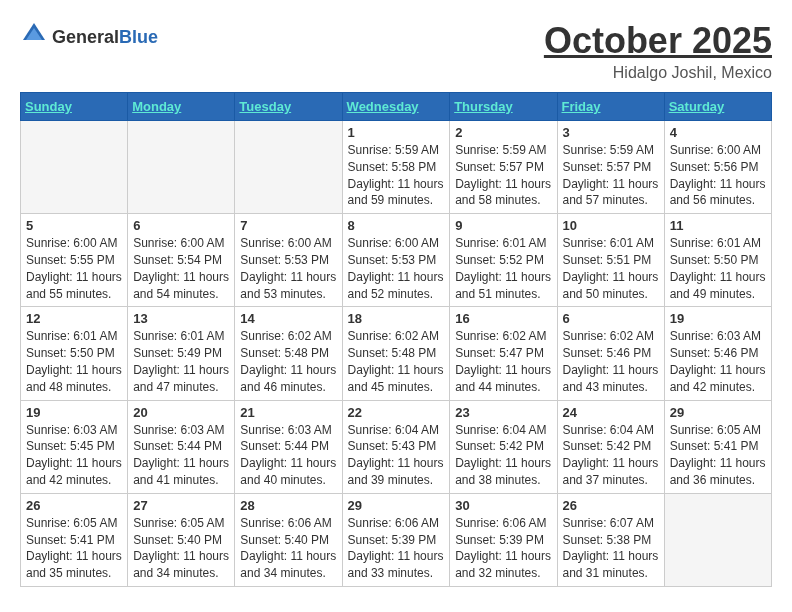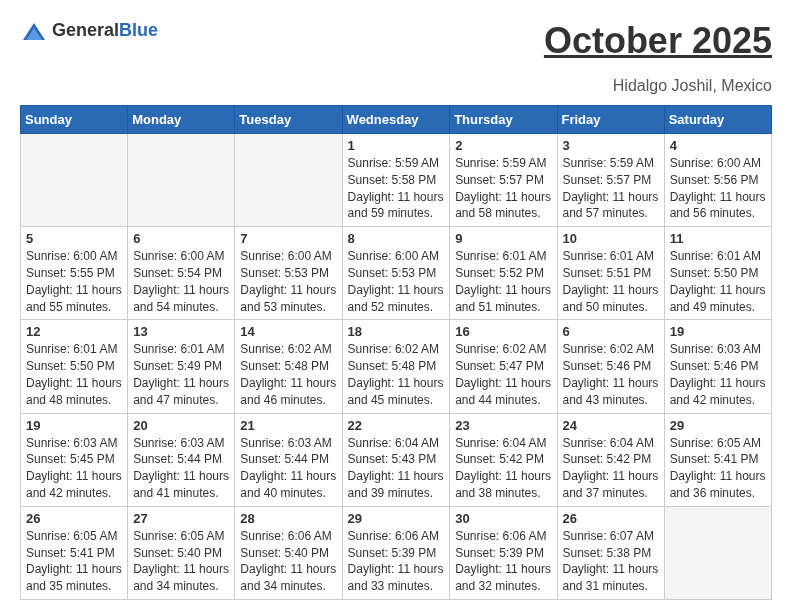--- a/index.html
+++ b/index.html
@@ -11,21 +11,21 @@
       padding: 20px;
     }
     .header {
       display: flex;
       justify-content: space-between;
       align-items: flex-start;
       margin-bottom: 10px;
     }
     .logo {
       display: flex;
-      align-items: flex-start;
+      align-items: flex-end;
       gap: 4px;
     }
     .logo-text-general {
       font-size: 18px;
       font-weight: bold;
       color: #333;
     }
     .logo-text-blue {
       font-size: 18px;
       font-weight: bold;
@@ -40,34 +40,35 @@
     }
     .month-title {
       font-size: 36px;
       font-weight: bold;
       color: #333;
       text-decoration: underline;
     }
     .location {
       font-size: 16px;
       color: #555;
-      margin-top: 15px;
+      margin-top: 2px;
     }
     .calendar {
       width: 100%;
       border-collapse: collapse;
       border: 1px solid #ccc;
     }
     .calendar th {
       background-color: #2a6ab5;
-      color: #ffffff;
+      color: #5eead4;
       font-size: 13px;
       padding: 6px 4px;
       text-align: left;
       border: 1px solid #1a5aa5;
+      text-decoration: underline;
     }
     .calendar td {
       vertical-align: top;
       border: 1px solid #ccc;
       padding: 4px 5px;
       width: 108px;
       height: 90px;
       background: #fff;
       font-size: 10.5px;
       color: #333;

